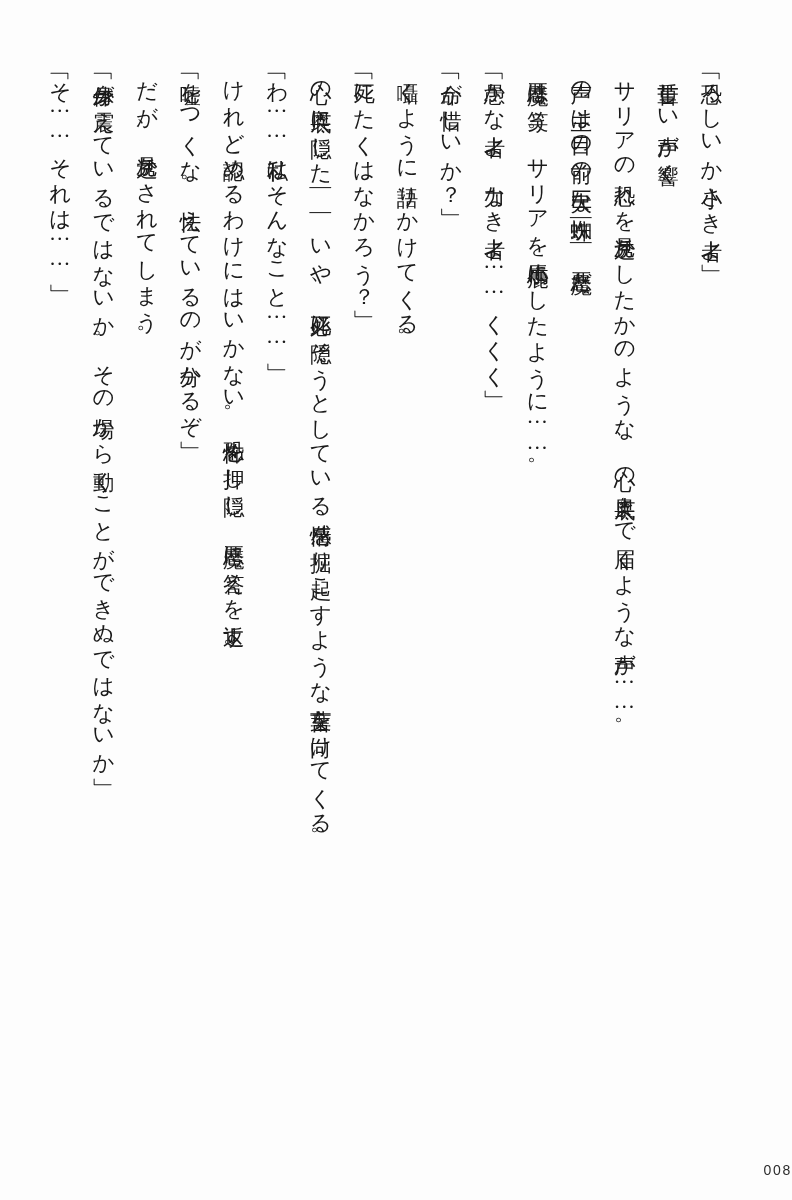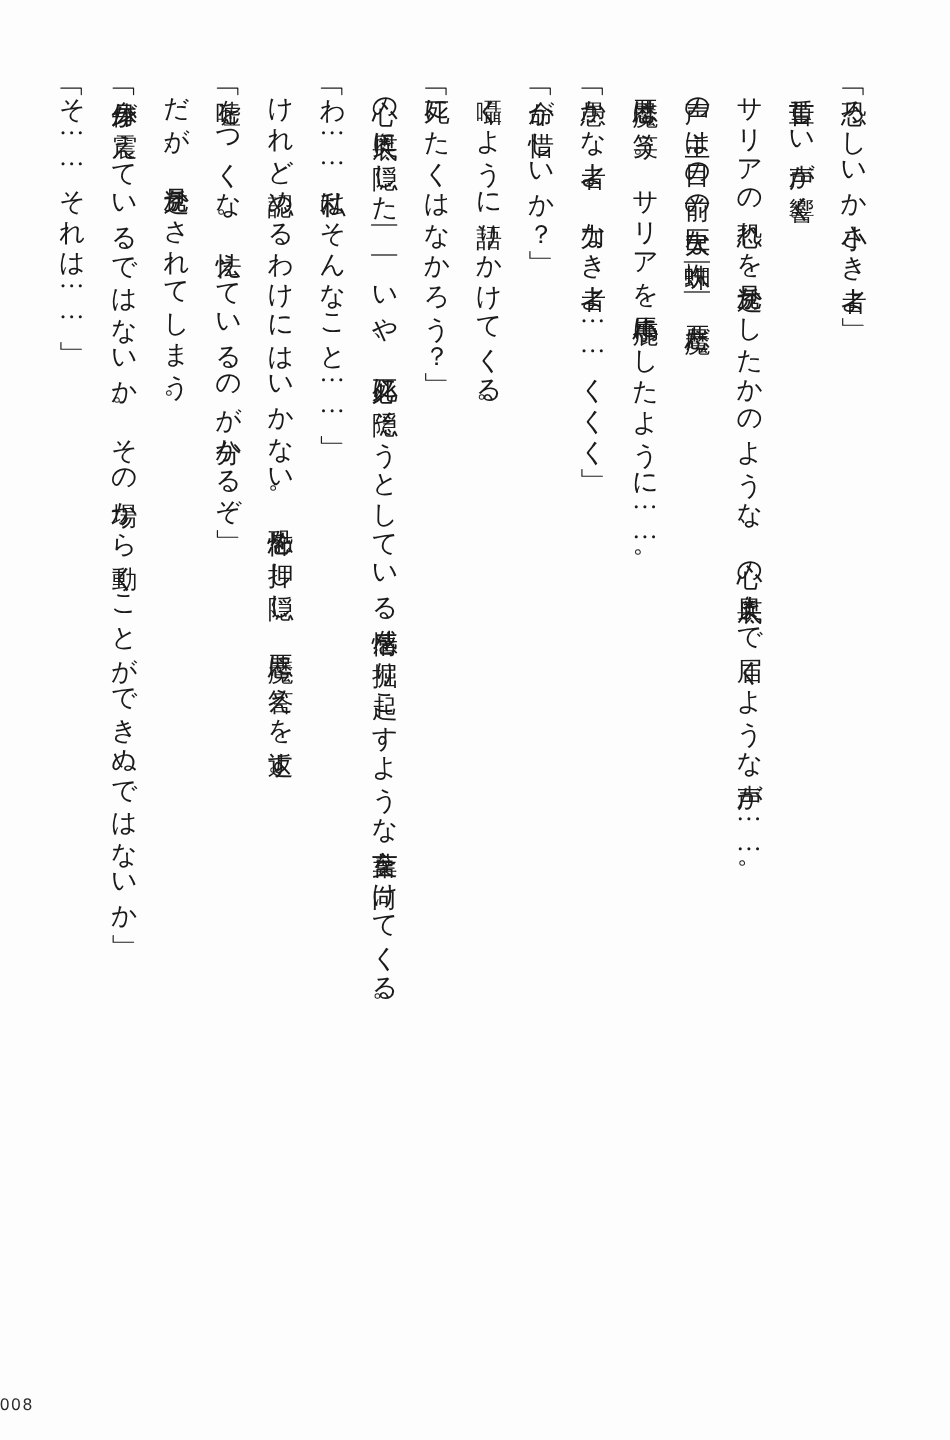--- a/index.html
+++ b/index.html
@@ -39,21 +39,21 @@
     display: block;
     margin: 0;
     padding: 0;
     text-indent: 0;
   }
   .page-number {
     position: absolute;
     bottom: 22px;
     left: 0;
     right: 0;
-    text-align: left;
+    text-align: right;
     font-family: "Liberation Sans", sans-serif;
     font-size: 14px;
     letter-spacing: 0.12em;
     color: #2b2b2b;
   }
 </style>
 </head>
 <body>
 
 <div class="page">

